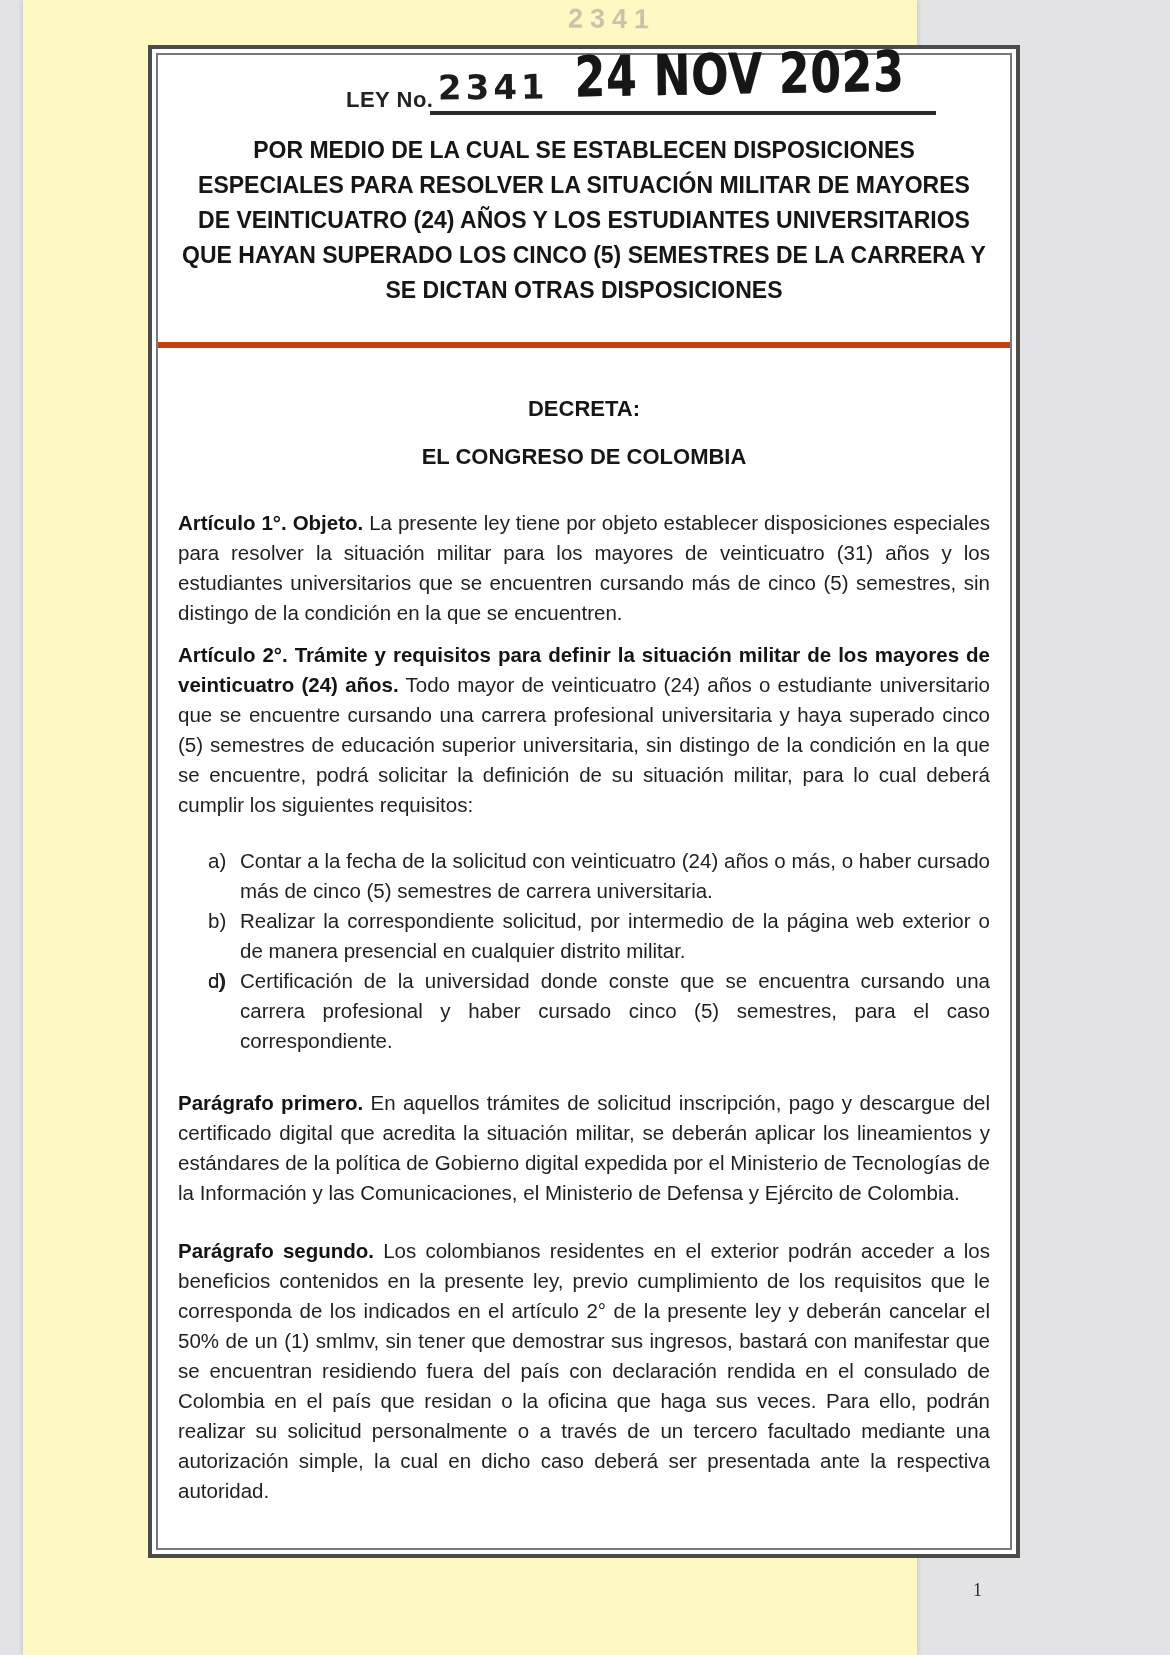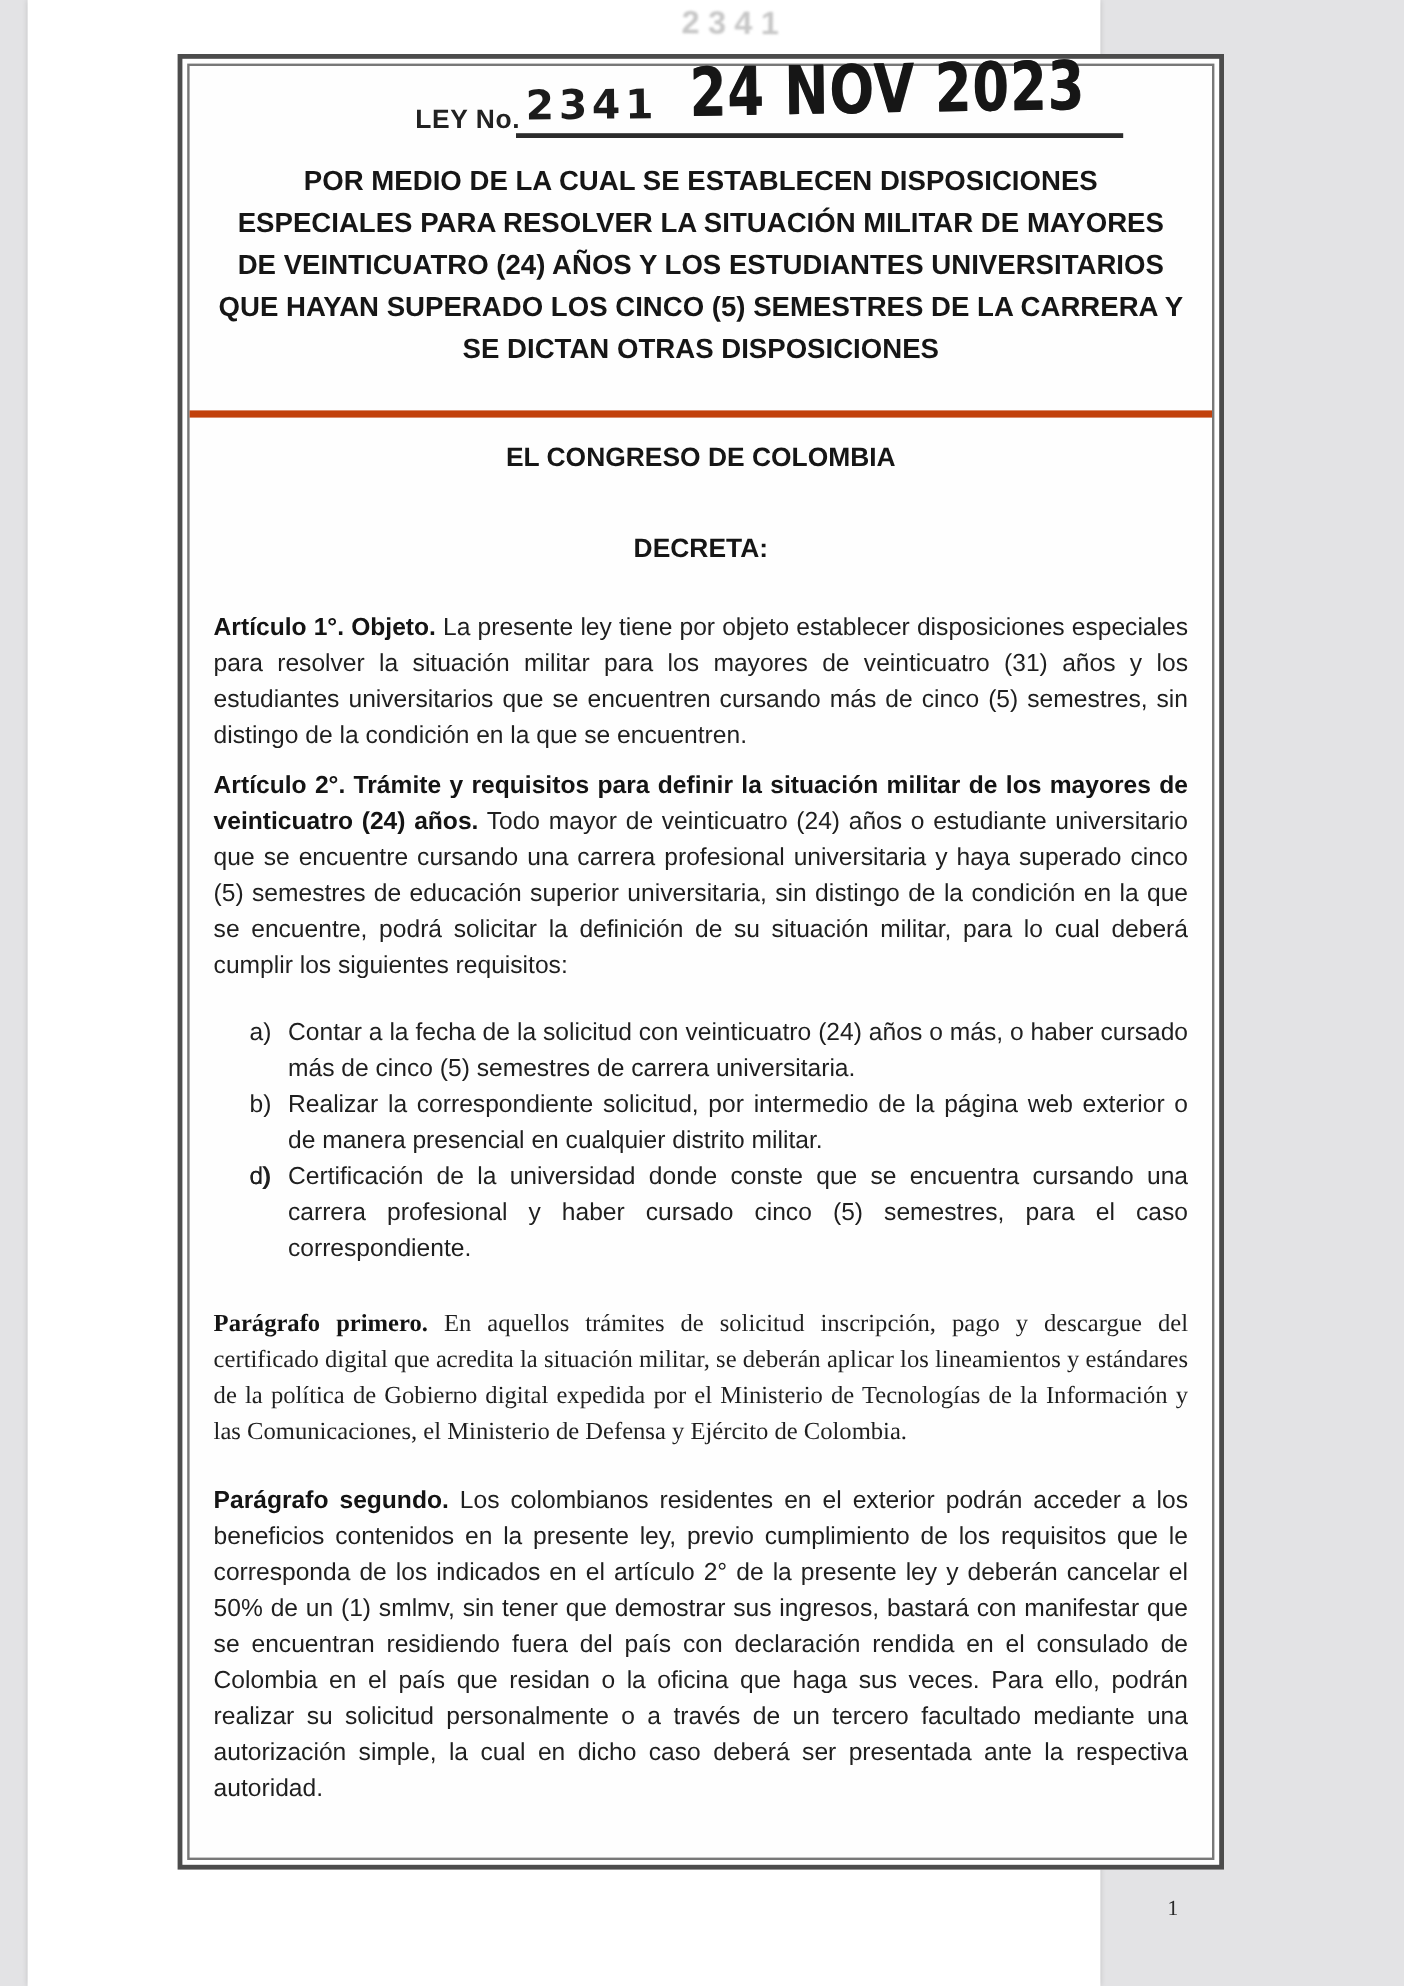--- a/index.html
+++ b/index.html
@@ -8,21 +8,21 @@
     position:relative;
     background:#e3e3e5;
     font-family:"Liberation Sans", sans-serif;
     color:#1d1d1d;
     overflow:hidden;
   }
   .paper {
     position:absolute;
     left:23px; top:0;
     width:894px; height:1655px;
-    background:#ffffff;
+    background:#fef9c3;
     box-shadow:0 0 5px rgba(0,0,0,0.18);
   }
   .ghost-stamp {
     position:absolute;
     left:545px; top:4px;
     font-size:27px; font-weight:700;
     letter-spacing:7px;
     color:#8f8f8f; opacity:0.5;
     filter:blur(0.7px);
     transform:rotate(0.6deg);
@@ -95,21 +95,21 @@
   .article-1 { margin-top:36px; }
   .article-2 { margin-top:12px; }
   .lead { font-weight:700; color:#141414; }
   .req-list { margin-top:26px; }
   .req-item {
     position:relative;
     padding-left:62px;
     text-align:justify;
   }
   .req-marker { position:absolute; left:30px; top:0; }
-  .paragraph-1 { margin-top:32px;font-family:Liberation Serif, serif; }
+  .paragraph-1 { margin-top:32px; }
   .paragraph-2 { margin-top:28px; }
   .page-number {
     position:absolute;
     left:950px; top:1580px;
     font-size:18px; color:#2a2a2a;
     font-family:"Liberation Serif", serif;
   }
 </style>
 </head>
 <body>
@@ -127,23 +127,23 @@
           <span class="law-group">
             <span class="law-number">2341</span>
             <span class="stamp-date">24 NOV 2023</span>
           </span>
         </div>
         <div class="doc-title">POR MEDIO DE LA CUAL SE ESTABLECEN DISPOSICIONES ESPECIALES PARA RESOLVER LA SITUACIÓN MILITAR DE MAYORES DE VEINTICUATRO (24) AÑOS Y LOS ESTUDIANTES UNIVERSITARIOS QUE HAYAN SUPERADO LOS CINCO (5) SEMESTRES DE LA CARRERA Y SE DICTAN OTRAS DISPOSICIONES</div>
       </div>
 
       <div class="body-section">
 
+        <div class="centered-heading decree-heading">DECRETA:</div>
+
         <div class="centered-heading congress-heading">EL CONGRESO DE COLOMBIA</div>
-
-        <div class="centered-heading decree-heading">DECRETA:</div>
 
         <p class="article article-1">
           <span class="lead">Artículo 1°. Objeto.</span>
           <span>La presente ley tiene por objeto establecer disposiciones especiales para resolver la situación militar para los mayores de veinticuatro (31) años y los estudiantes universitarios que se encuentren cursando más de cinco (5) semestres, sin distingo de la condición en la que se encuentren.</span>
         </p>
 
         <p class="article article-2">
           <span class="lead">Artículo 2°. Trámite y requisitos para definir la situación militar de los mayores de veinticuatro (24) años.</span>
           <span>Todo mayor de veinticuatro (24) años o estudiante universitario que se encuentre cursando una carrera profesional universitaria y haya superado cinco (5) semestres de educación superior universitaria, sin distingo de la condición en la que se encuentre, podrá solicitar la definición de su situación militar, para lo cual deberá cumplir los siguientes requisitos:</span>
         </p>

